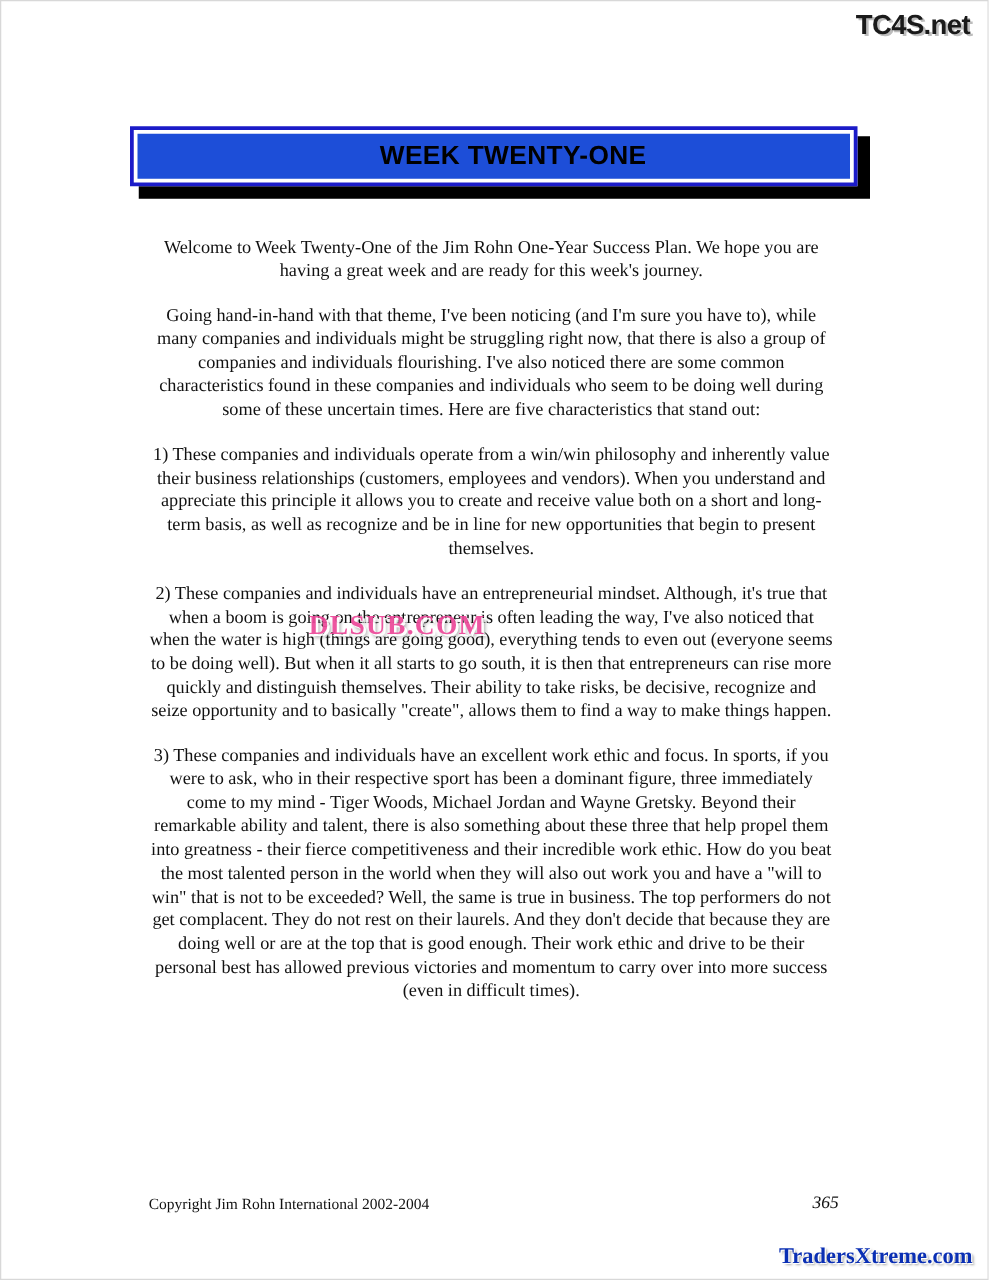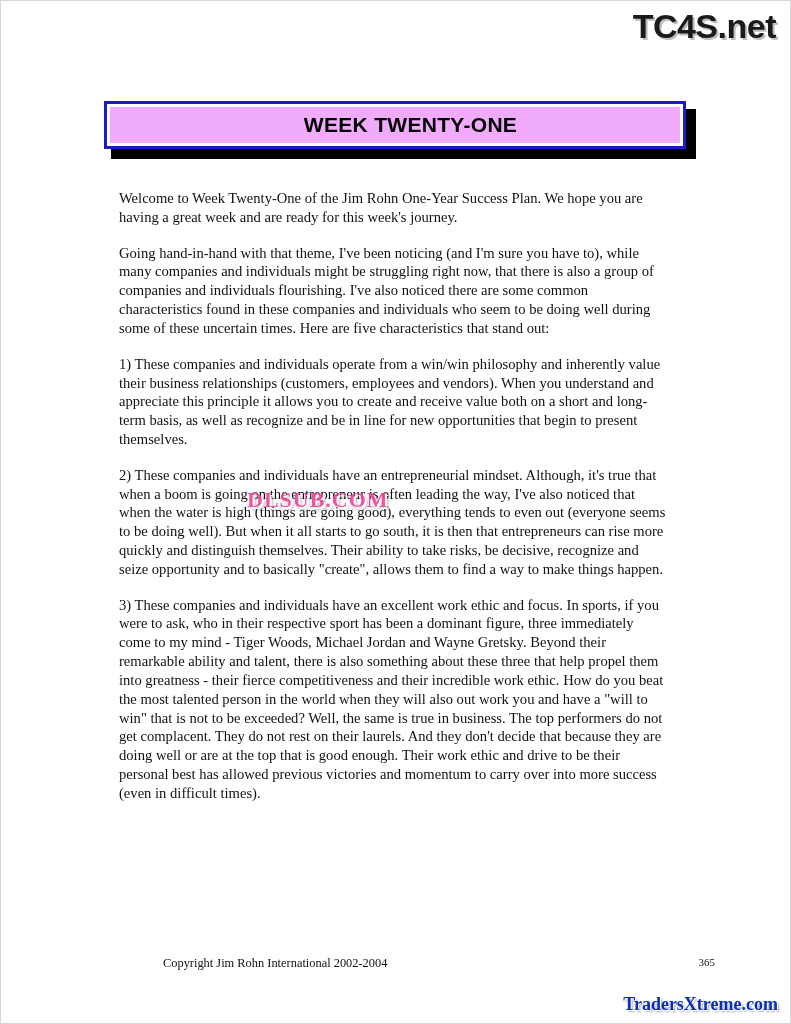--- a/index.html
+++ b/index.html
@@ -25,21 +25,21 @@
     border: 1px solid #d8d8d8;
   }
 
   
   .wm-top {
     position: absolute;
     right: 14px;
     top: 6px;
     font-family: "Liberation Sans", sans-serif;
     font-weight: bold;
-    font-size: 34px;
+    font-size: 22px;
     letter-spacing: -0.5px;
     color: #1a1a1a;
     text-shadow: 2px 2px 0 #bdbdbd;
     white-space: nowrap;
   }
 
   
   .wm-bottom {
     position: absolute;
     right: 12px;
@@ -86,21 +86,21 @@
     left: 0; top: 0;
     width: 582px;
     height: 48px;
     background: #ffffff;
     border: 3px solid #1b1bc8;
     padding: 3px;
   }
   .banner-inner {
     width: 100%;
     height: 100%;
-    background: #f0abfc;
+    background: #1d4ed8;
     display: flex;
     align-items: center;
     justify-content: center;
     padding-left: 31px;
   }
   .banner-title {
     font-family: "Liberation Sans", sans-serif;
     font-weight: bold;
     font-size: 21px;
     color: #000000;
@@ -112,37 +112,36 @@
     position: absolute;
     left: 118px;
     top: 188px;
     width: 548px;
   }
   .body-col p {
     margin: 0 0 17px 0;
     font-size: 14.6px;
     line-height: 1.29;
     color: #111111;
-    text-align: left;
+    text-align: center;
   }
 
   
   .footer {
     position: absolute;
     left: 118px;
     bottom: 52px;
     width: 552px;
     display: flex;
     justify-content: space-between;
-    align-items: flex-start;
+    align-items: flex-end;
     font-size: 12.4px;
     color: #111;
-    margin-left: 44px;
   }
-  .footer .pageno { font-size: 11px; }
+  .footer .pageno { font-size: 14px; font-style: italic; }
 </style>
 </head>
 <body>
 
 <div class="page">
 
   <div class="wm-top">TC4S.net</div>
 
   <div class="banner-wrap">
     <div class="banner-shadow"></div>

